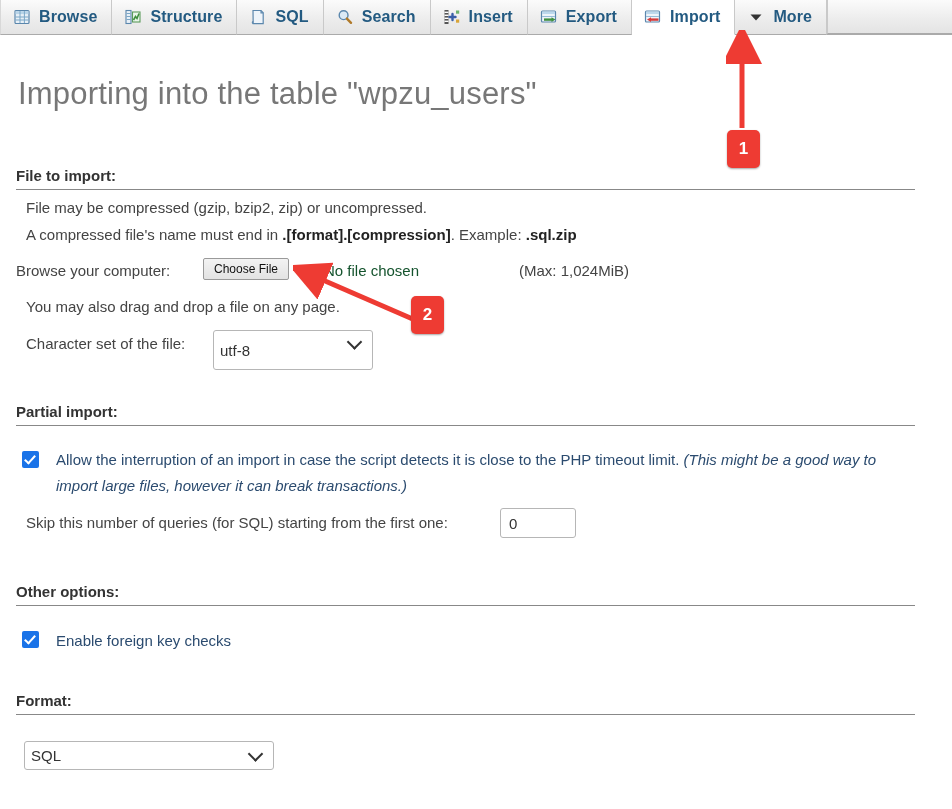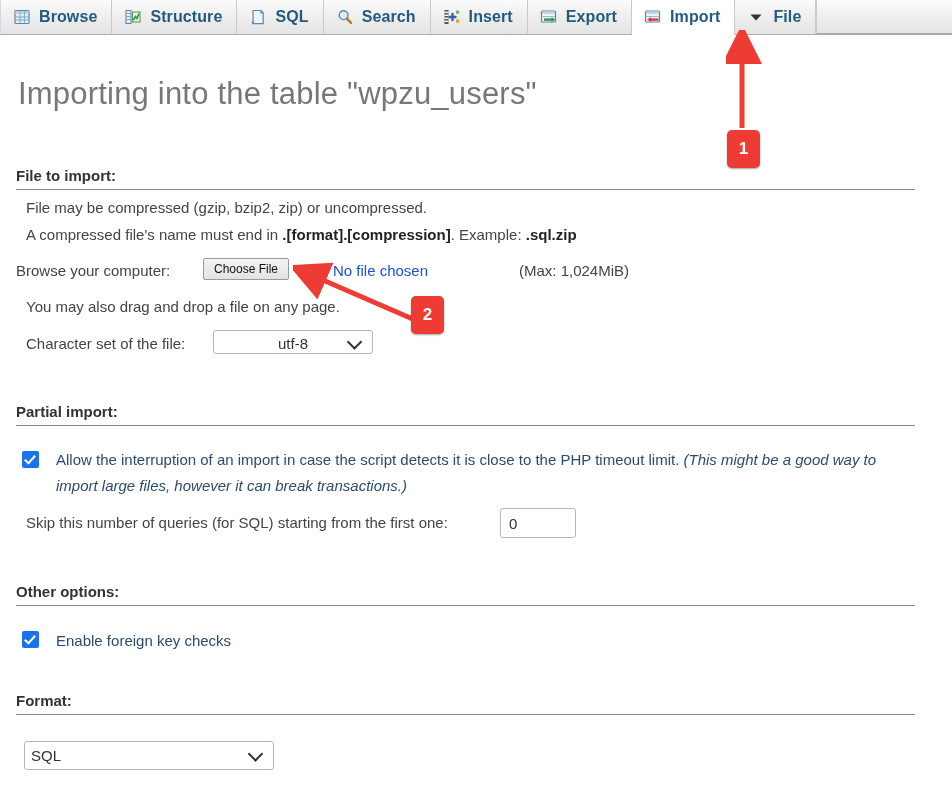--- a/index.html
+++ b/index.html
@@ -279,50 +279,50 @@
     </span>
     <span class="tab-label">Import</span>
   </div>
 
   <div class="tab">
     <span class="ticon">
       <svg viewBox="0 0 18 18" width="18" height="18">
         <path d="M3.5 6.5 h11 l-5.5 6 z" fill="#333333"></path>
       </svg>
     </span>
-    <span class="tab-label">File</span>
+    <span class="tab-label">More</span>
   </div>
 
   <div class="tabbar-filler"></div>
 </div>
 
 <h1 class="page-title">Importing into the table "wpzu_users"</h1>
 
 <div class="section-head" style="top:167px;">File to import:</div>
 
 <div class="txt" style="left:26px; top:199px;">File may be compressed (gzip, bzip2, zip) or uncompressed.</div>
 
 <div class="txt" style="left:26px; top:226px;">
   <span>A compressed file's name must end in </span><span class="b">.[format].[compression]</span><span>. Example: </span><span class="b">.sql.zip</span>
 </div>
 
 <div class="txt" style="left:16px; top:262px;">Browse your computer:</div>
 
 <div class="filebtn" style="left:203px; top:258px;">Choose File</div>
 
-<div class="txt" style="left:333px; top:262px; color:#1d4ed8;">No file chosen</div>
+<div class="txt" style="left:324px; top:262px; color:#14532d;">No file chosen</div>
 
 <div class="txt" style="left:519px; top:262px;">(Max: 1,024MiB)</div>
 
 <div class="txt" style="left:26px; top:298px;text-align:right;">You may also drag and drop a file on any page.</div>
 
 <div class="txt" style="left:26px; top:335px;">Character set of the file:</div>
 
 <span class="selwrap" style="left:213px; top:330px; width:160px; height:28px;">
-  <select class="ctl" style="width:160px; height:24px;text-align:center;">
+  <select class="ctl" style="width:160px; height:40px;">
     <option>utf-8</option>
   </select>
 </span>
 
 <div class="section-head" style="top:403px;">Partial import:</div>
 
 <div class="cbx" style="left:22px; top:451px;"></div>
 <div class="cb-text" style="left:56px; top:447px; width:856px; line-height:26px;">
   <span>Allow the interruption of an import in case the script detects it is close to the PHP timeout limit.</span>
   <i>(This might be a good way to import large files, however it can break transactions.)</i>

